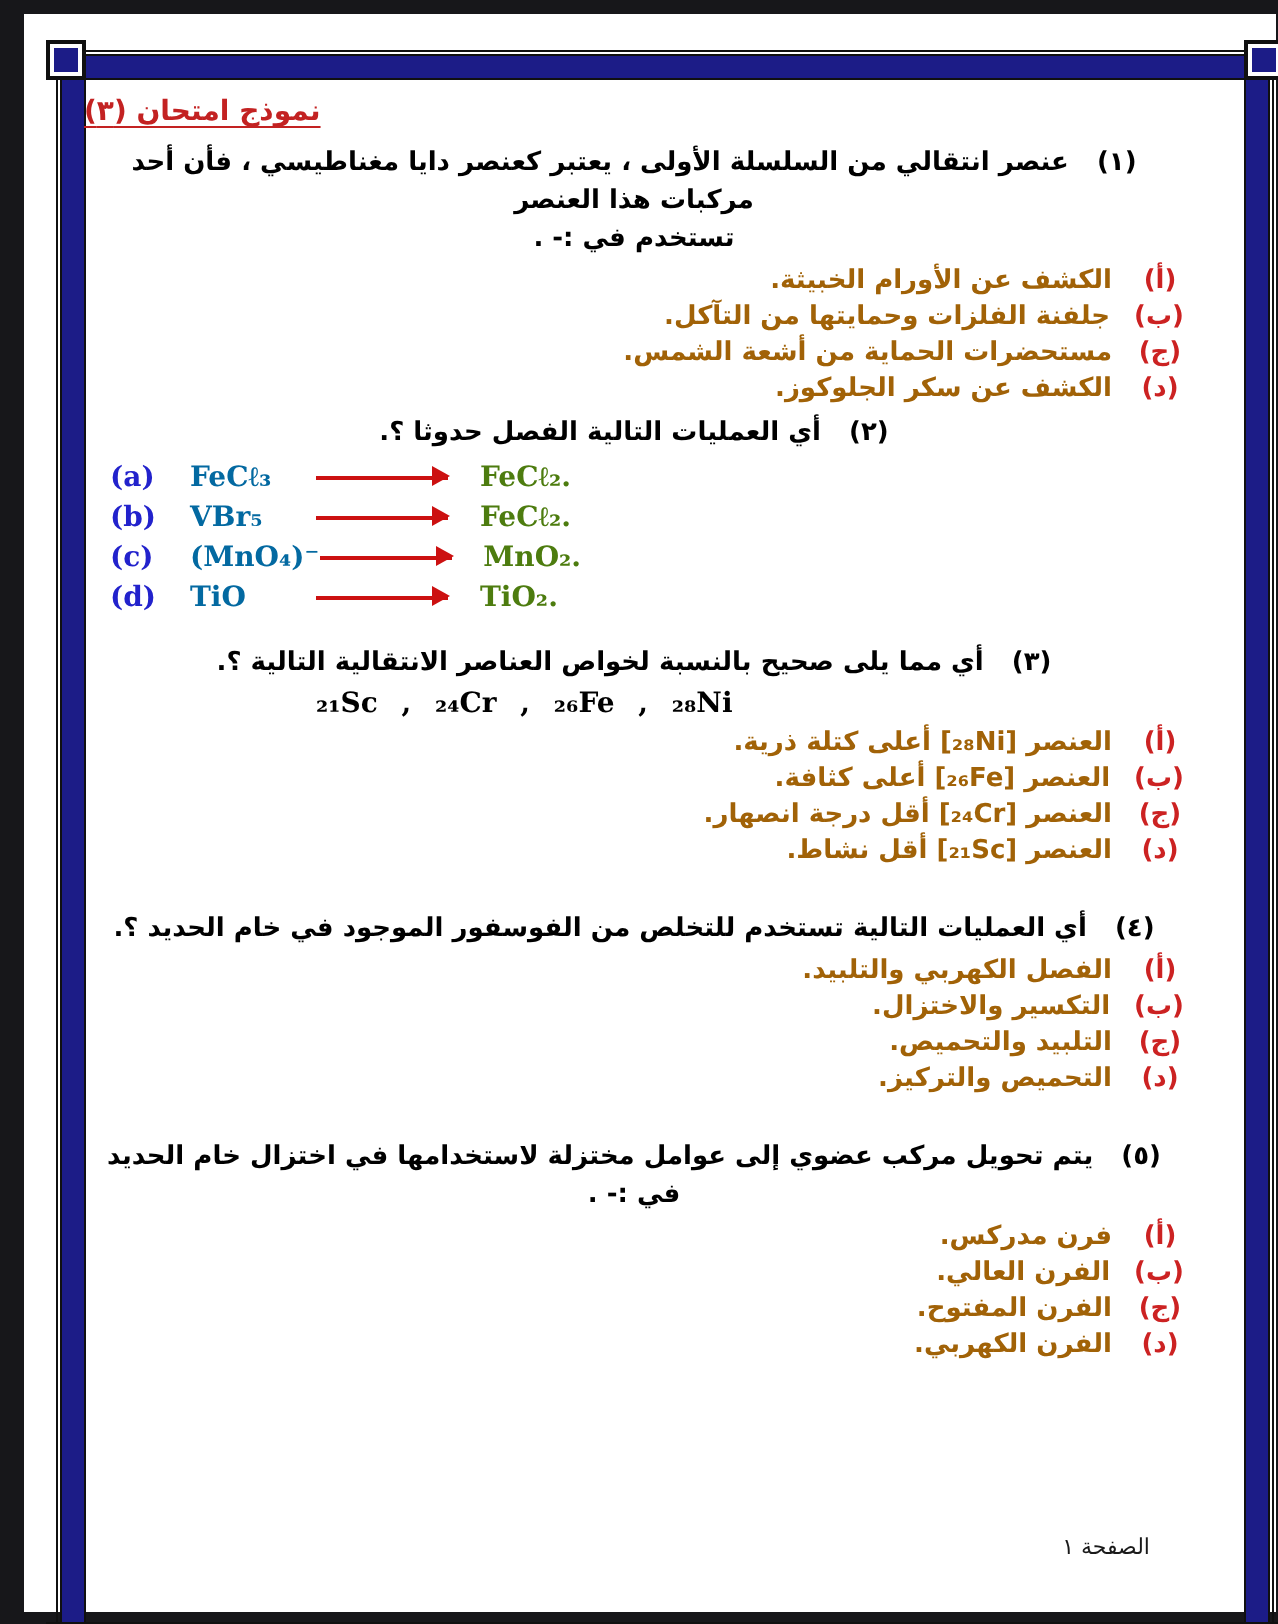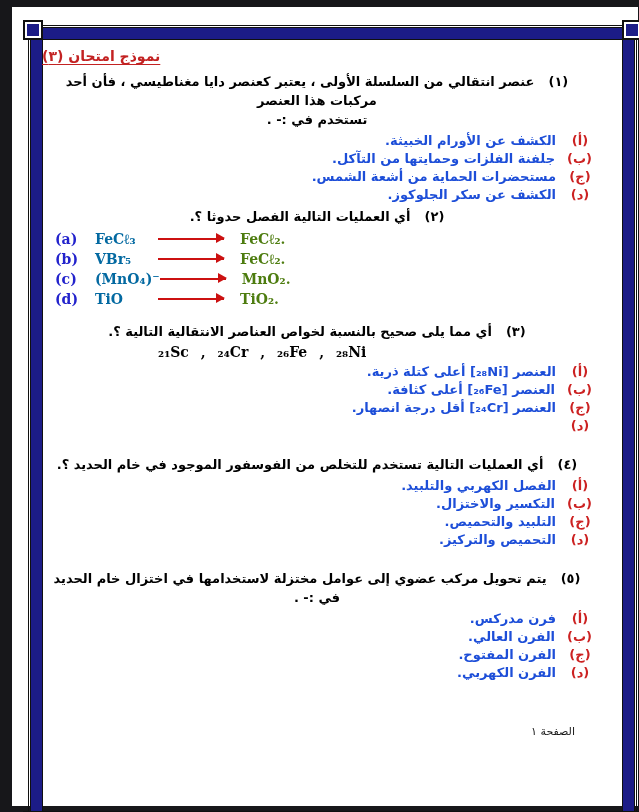--- a/index.html
+++ b/index.html
@@ -22,40 +22,40 @@
          text-decoration:underline;text-underline-offset:3px;}
 
   .q-header{direction:rtl;text-align:center;font-size:13px;font-weight:bold;color:#000;
             line-height:19px;}
   .q-num{margin-left:14px;}
   .q-text{white-space:pre-line;}
 
   .opts{margin-top:3px;}
   .opt{display:flex;direction:rtl;gap:12px;line-height:18px;font-size:13px;font-weight:bold;}
   .opt-letter{flex:0 0 24px;text-align:center;color:#cc2222;}
-  .opt-text{color:#1d4ed8;}
+  .opt-text{color:#a16207;}
 
   
   .rxns{margin-top:3px;}
   .rxn{display:flex;direction:ltr;align-items:center;line-height:20px;height:20px;
        font-family:"DejaVu Serif","Liberation Serif",serif;font-size:14px;font-weight:bold;
        padding-left:13px;}
   .rxn-letter{flex:0 0 40px;color:#2222cc;}
   .rxn-reactant{flex:0 0 63px;color:#0369a1;}
   .arrow{flex:0 0 66px;height:2.5px;background:#cc1111;position:relative;margin-right:16px;}
   .arrow::after{content:"";position:absolute;right:-1px;top:-4.5px;width:0;height:0;
                 border-left:9px solid #cc1111;border-top:5.5px solid transparent;
                 border-bottom:5.5px solid transparent;}
   .rxn-product{color:#4d7c0f;}
 
   .elements{direction:ltr;text-align:left;margin-left:116px;line-height:22px;
             font-family:"DejaVu Serif","Liberation Serif",serif;font-size:14px;
             font-weight:bold;color:#000;word-spacing:7px;}
 
-  .footer{position:absolute;right:17px;top:718px;font-size:11px;color:#1a1a1a;direction:rtl;}
+  .footer{position:absolute;right:17px;top:760px;font-size:11px;color:#1a1a1a;direction:rtl;}
 </style>
 </head>
 <body>
 
 <div class="page">
   <div class="frame">
     <div class="corner tl"></div>
     <div class="corner tr"></div>
     <div class="corner bl"></div>
     <div class="corner br"></div>
@@ -129,20 +129,21 @@
         <div class="opt">
           <span class="opt-letter">(ب)</span>
           <span class="opt-text">العنصر ‎[₂₆Fe]‎ أعلى كثافة.</span>
         </div>
         <div class="opt">
           <span class="opt-letter">(ج)</span>
           <span class="opt-text">العنصر ‎[₂₄Cr]‎ أقل درجة انصهار.</span>
         </div>
         <div class="opt">
           <span class="opt-letter">(د)</span>
+          <span class="opt-text">العنصر ‎[₂₁Sc]‎ أقل نشاط.</span>
         </div>
       </div>
     </section>
 
     <section class="block" style="top:448px">
       <div class="q-header"><span class="q-num">(٤)</span><span class="q-text">أي العمليات التالية تستخدم للتخلص من الفوسفور الموجود في خام الحديد ؟.</span></div>
       <div class="opts">
         <div class="opt">
           <span class="opt-letter">(أ)</span>
           <span class="opt-text">الفصل الكهربي والتلبيد.</span>

